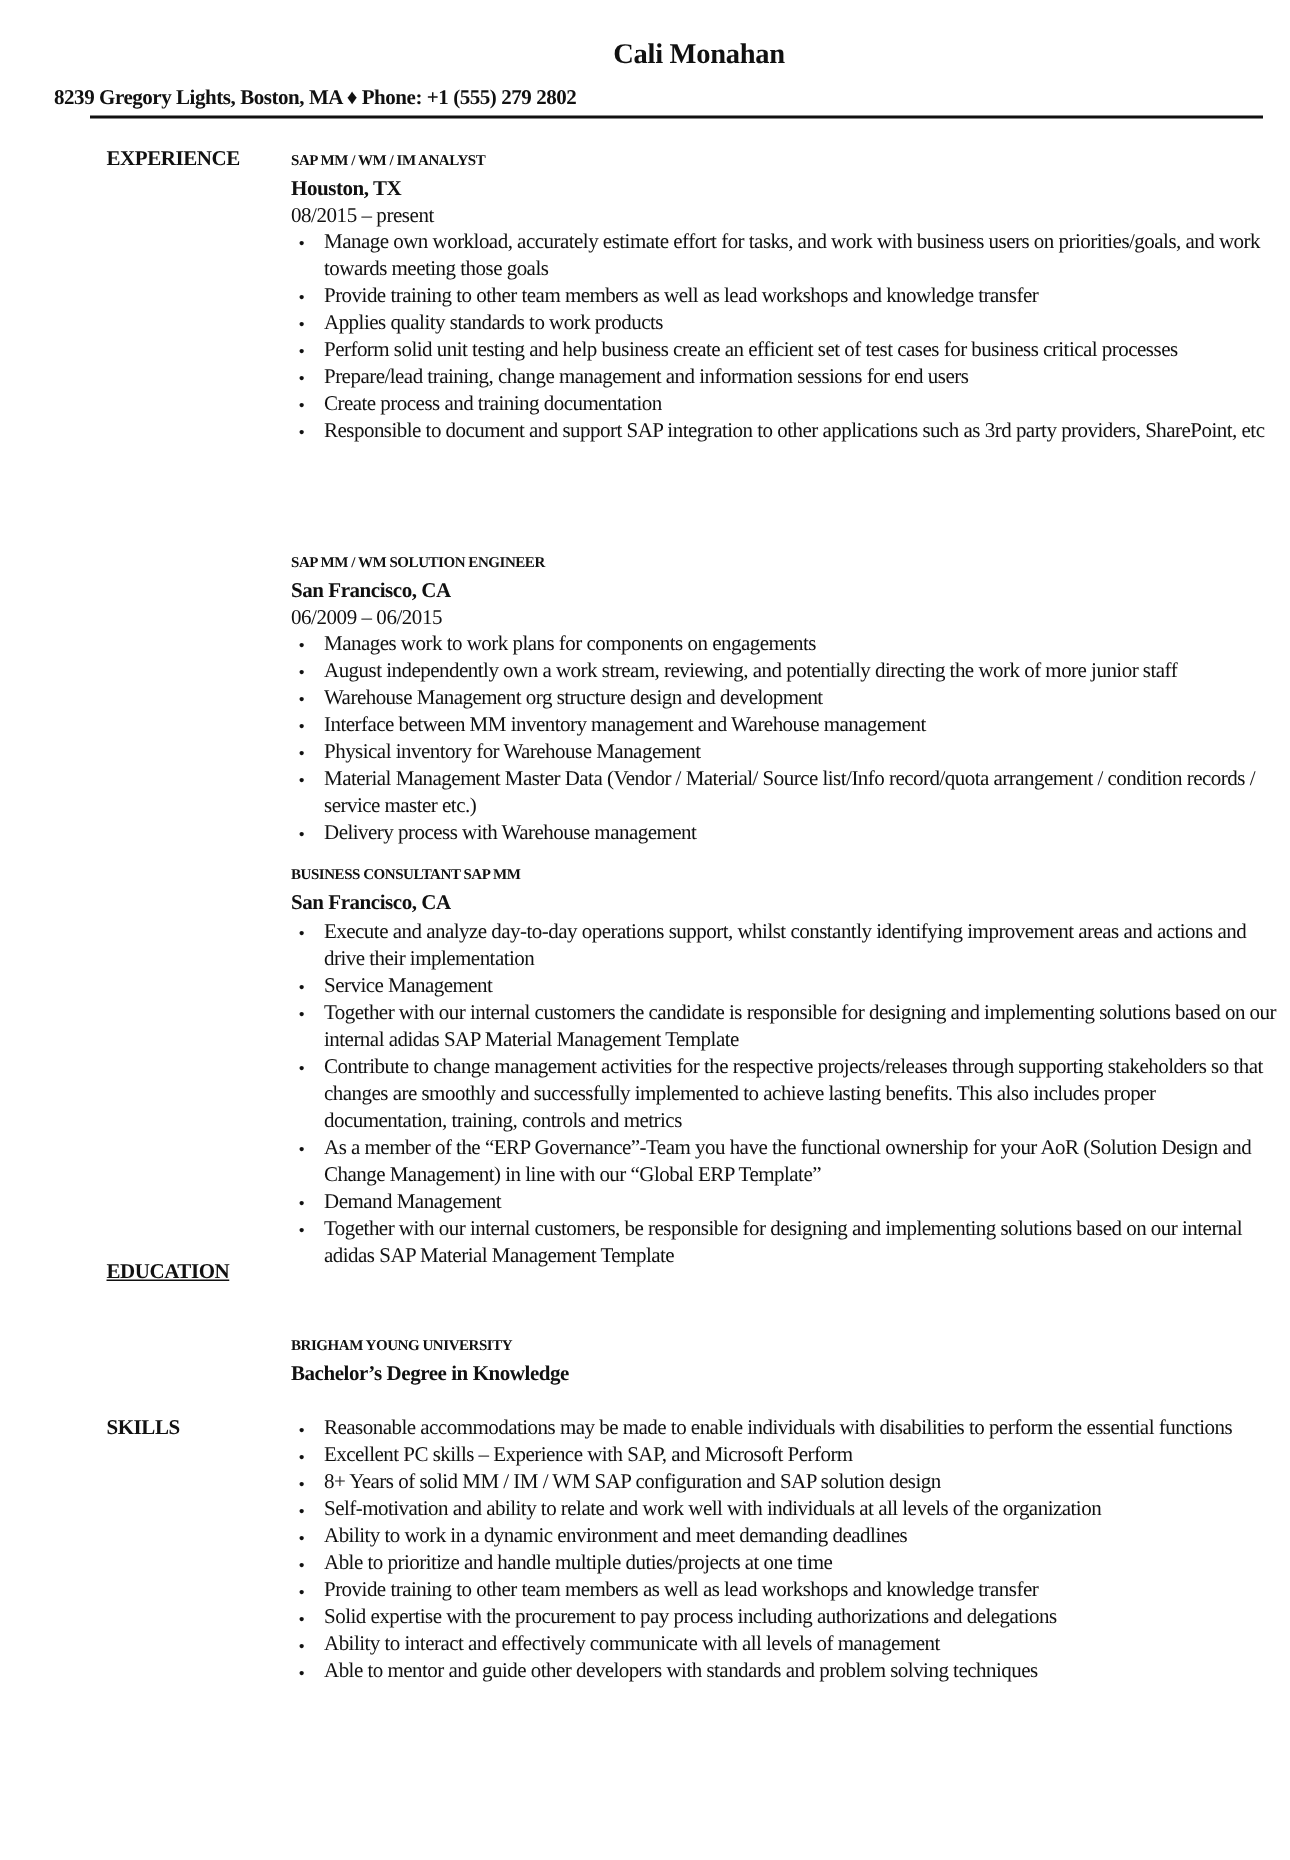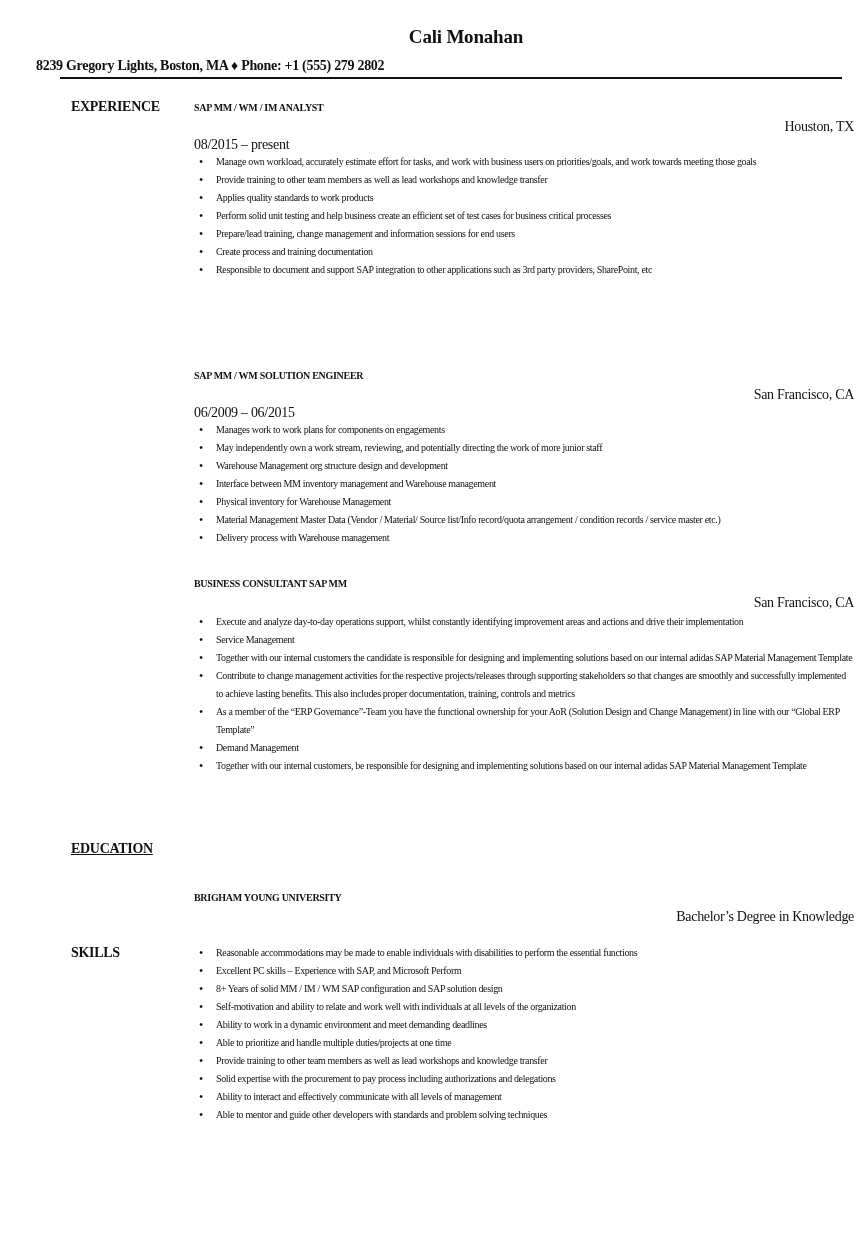--- a/index.html
+++ b/index.html
@@ -7,24 +7,24 @@
          font-family: "Liberation Serif", "DejaVu Serif", serif; color: #111; }
   .page { position: absolute; left: 0; top: 0; width: 860px; height: 1240px; margin-left: 36px; }
   .name { position: absolute; top: 26px; left: 0; width: 860px; text-align: center;
           font-weight: bold; font-size: 19px; letter-spacing: -0.2px; }
   .contact { position: absolute; top: 58px; left: 0; width: 860px; text-align: left;
              font-weight: bold; font-size: 14px; letter-spacing: -0.3px; }
   .rule { position: absolute; top: 77px; left: 24px; width: 782px; height: 2px; background: #111; }
   .section-label { position: absolute; left: 35px; font-weight: bold; font-size: 14px; letter-spacing: -0.3px; }
   .block { position: absolute; left: 158px; width: 660px; }
   .job-title { font-weight: bold; font-size: 10px; line-height: 18px; letter-spacing: -0.3px; }
-  .job-loc { font-weight: normal; font-size: 14px; line-height: 20px; letter-spacing: -0.3px; text-align: right; }
+  .job-loc { font-weight: bold; font-size: 14px; line-height: 20px; letter-spacing: -0.3px; }
   .job-date { font-size: 14px; line-height: 16px; letter-spacing: -0.3px; }
   ul { margin: 0; padding: 0; list-style: none; }
-  li { position: relative; padding-left: 22px; font-size: 10px; line-height: 18px; letter-spacing: -0.35px; }
+  li { position: relative; padding-left: 22px; font-size: 14px; line-height: 18px; letter-spacing: -0.35px; }
   li::before { content: "\2022"; position: absolute; left: 5px; top: 0; font-size: 12px; }
 </style>
 </head>
 <body>
 
 <div class="page">
 
   <div class="name">Cali Monahan</div>
   <div class="contact">8239 Gregory Lights, Boston, MA ♦ Phone: +1 (555) 279 2802</div>
   <div class="rule"></div>
@@ -45,21 +45,21 @@
       <li>Responsible to document and support SAP integration to other applications such as 3rd party providers, SharePoint, etc</li>
     </ul>
   </div>
 
   <div class="block" style="top:367px;">
     <div class="job-title">SAP MM / WM SOLUTION ENGINEER</div>
     <div class="job-loc">San Francisco, CA</div>
     <div class="job-date">06/2009 – 06/2015</div>
     <ul>
       <li>Manages work to work plans for components on engagements</li>
-      <li>May independently own a work stream, reviewing, and potentially directing the work of more junior staff</li>
+      <li>August independently own a work stream, reviewing, and potentially directing the work of more junior staff</li>
       <li>Warehouse Management org structure design and development</li>
       <li>Interface between MM inventory management and Warehouse management</li>
       <li>Physical inventory for Warehouse Management</li>
       <li>Material Management Master Data (Vendor / Material/ Source list/Info record/quota arrangement / condition records / service master etc.)</li>
       <li>Delivery process with Warehouse management</li>
     </ul>
   </div>
 
   <div class="block" style="top:575px;">
     <div class="job-title">BUSINESS CONSULTANT SAP MM</div>

